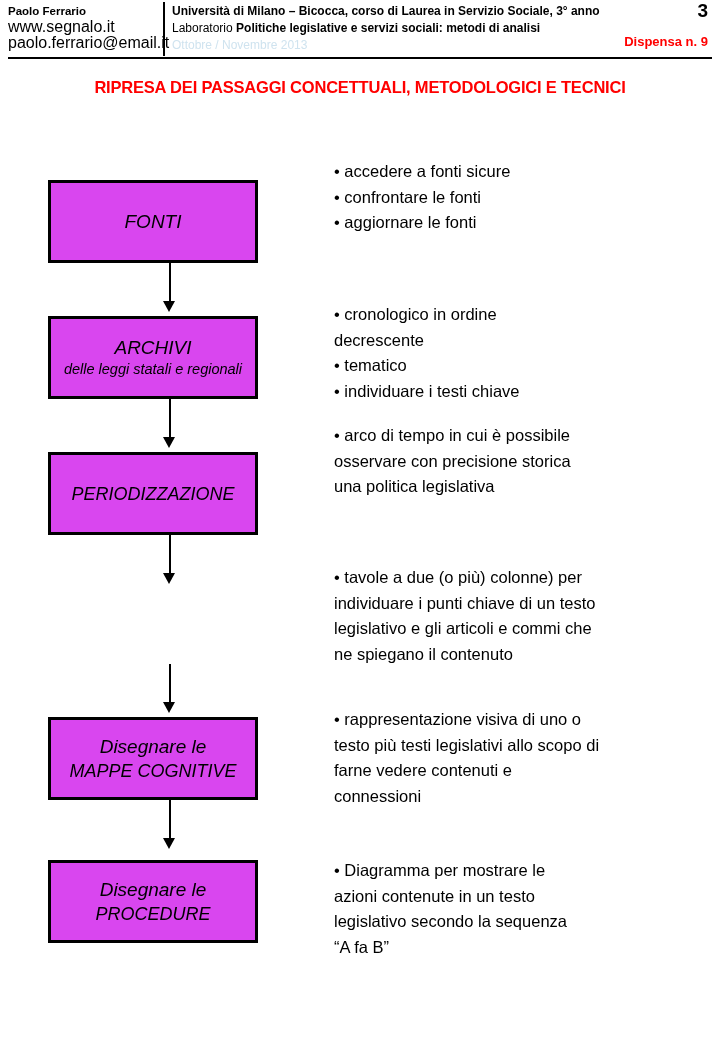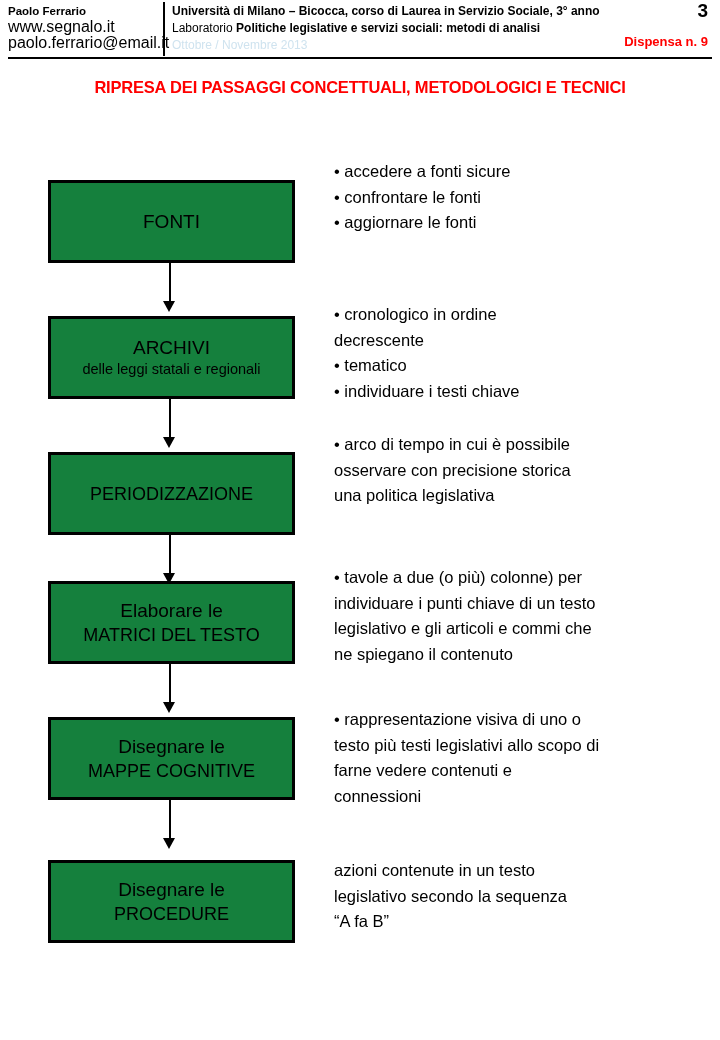--- a/index.html
+++ b/index.html
@@ -107,29 +107,30 @@
 
   
   #flow {
     position: absolute;
     left: 0; top: 0;
     width: 720px; height: 1040px;
   }
   .flow-box {
     position: absolute;
     left: 48px;
-    width: 247px;
+    width: 210px;
     border: 3px solid #000000;
     box-sizing: border-box;
-    background: #15803d;
+    background: #d946ef;
     display: flex;
     flex-direction: column;
     align-items: center;
     justify-content: center;
     text-align: center;
+    font-style: italic;
   }
   .box-line-main {
     font-size: 19px;
     line-height: 24px;
     white-space: nowrap;
   }
   .box-line-sub {
     font-size: 14.5px;
     line-height: 19px;
     white-space: nowrap;
@@ -207,24 +208,20 @@
   </div>
   <div class="connector" style="top:399px;height:42px;"></div>
   <div class="arrowhead" style="top:437px;"></div>
 
   <div class="flow-box" style="top:452px;height:83px;">
     <div class="box-line-wide">PERIODIZZAZIONE</div>
   </div>
   <div class="connector" style="top:535px;height:42px;"></div>
   <div class="arrowhead" style="top:573px;"></div>
 
-  <div class="flow-box" style="top:581px;height:83px;">
-    <div class="box-line-main">Elaborare le</div>
-    <div class="box-line-wide">MATRICI DEL TESTO</div>
-  </div>
   <div class="connector" style="top:664px;height:42px;"></div>
   <div class="arrowhead" style="top:702px;"></div>
 
   <div class="flow-box" style="top:717px;height:83px;">
     <div class="box-line-main">Disegnare le</div>
     <div class="box-line-wide">MAPPE COGNITIVE</div>
   </div>
   <div class="connector" style="top:800px;height:42px;"></div>
   <div class="arrowhead" style="top:838px;"></div>
 
@@ -240,37 +237,38 @@
   <div>• aggiornare le fonti</div>
 </div>
 
 <div class="note" style="top:302px;">
   <div>• cronologico in ordine</div>
   <div>decrescente</div>
   <div>• tematico</div>
   <div>• individuare i testi chiave</div>
 </div>
 
-<div class="note" style="top:432px;">
+<div class="note" style="top:423px;">
   <div>• arco di tempo in cui è possibile</div>
   <div>osservare con precisione storica</div>
   <div>una politica legislativa</div>
 </div>
 
 <div class="note" style="top:565px;">
   <div>• tavole a due (o più) colonne) per</div>
   <div>individuare  i punti chiave di un testo</div>
   <div>legislativo e gli articoli e commi che</div>
   <div>ne spiegano il contenuto</div>
 </div>
 
 <div class="note" style="top:707px;">
   <div>• rappresentazione visiva di uno o</div>
   <div>testo più testi legislativi allo scopo di</div>
   <div>farne vedere contenuti e</div>
   <div>connessioni</div>
 </div>
 
 <div class="note" style="top:858px;">
+  <div>• Diagramma per mostrare le</div>
   <div>azioni contenute in un testo</div>
   <div>legislativo secondo la sequenza</div>
   <div>“A fa B”</div>
 </div>
 
 </body></html>

